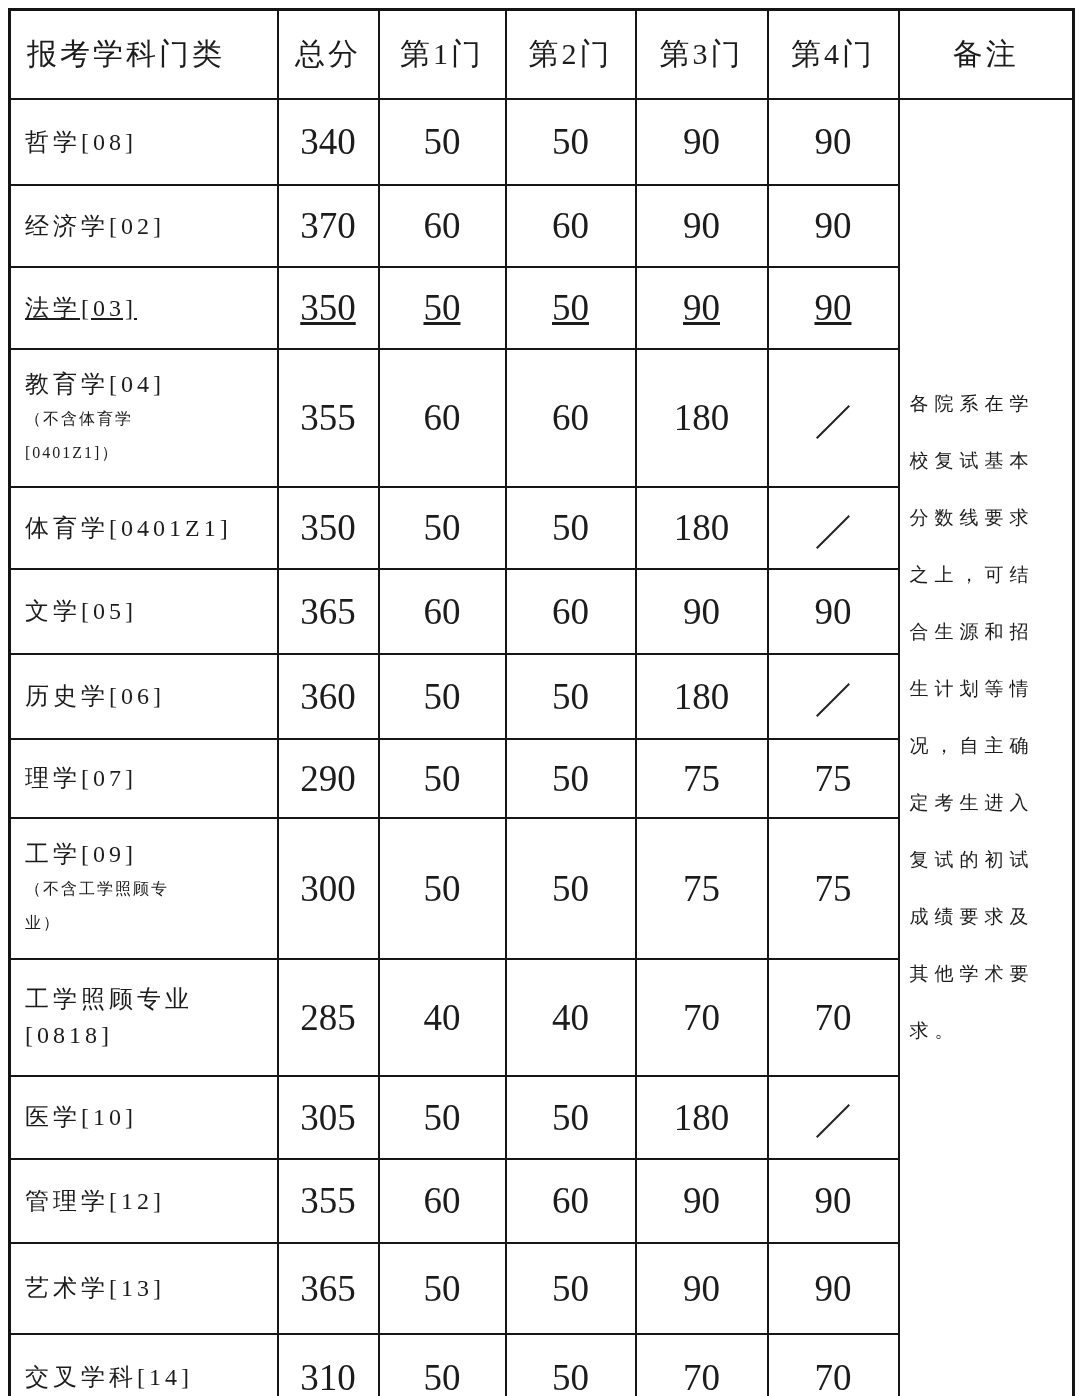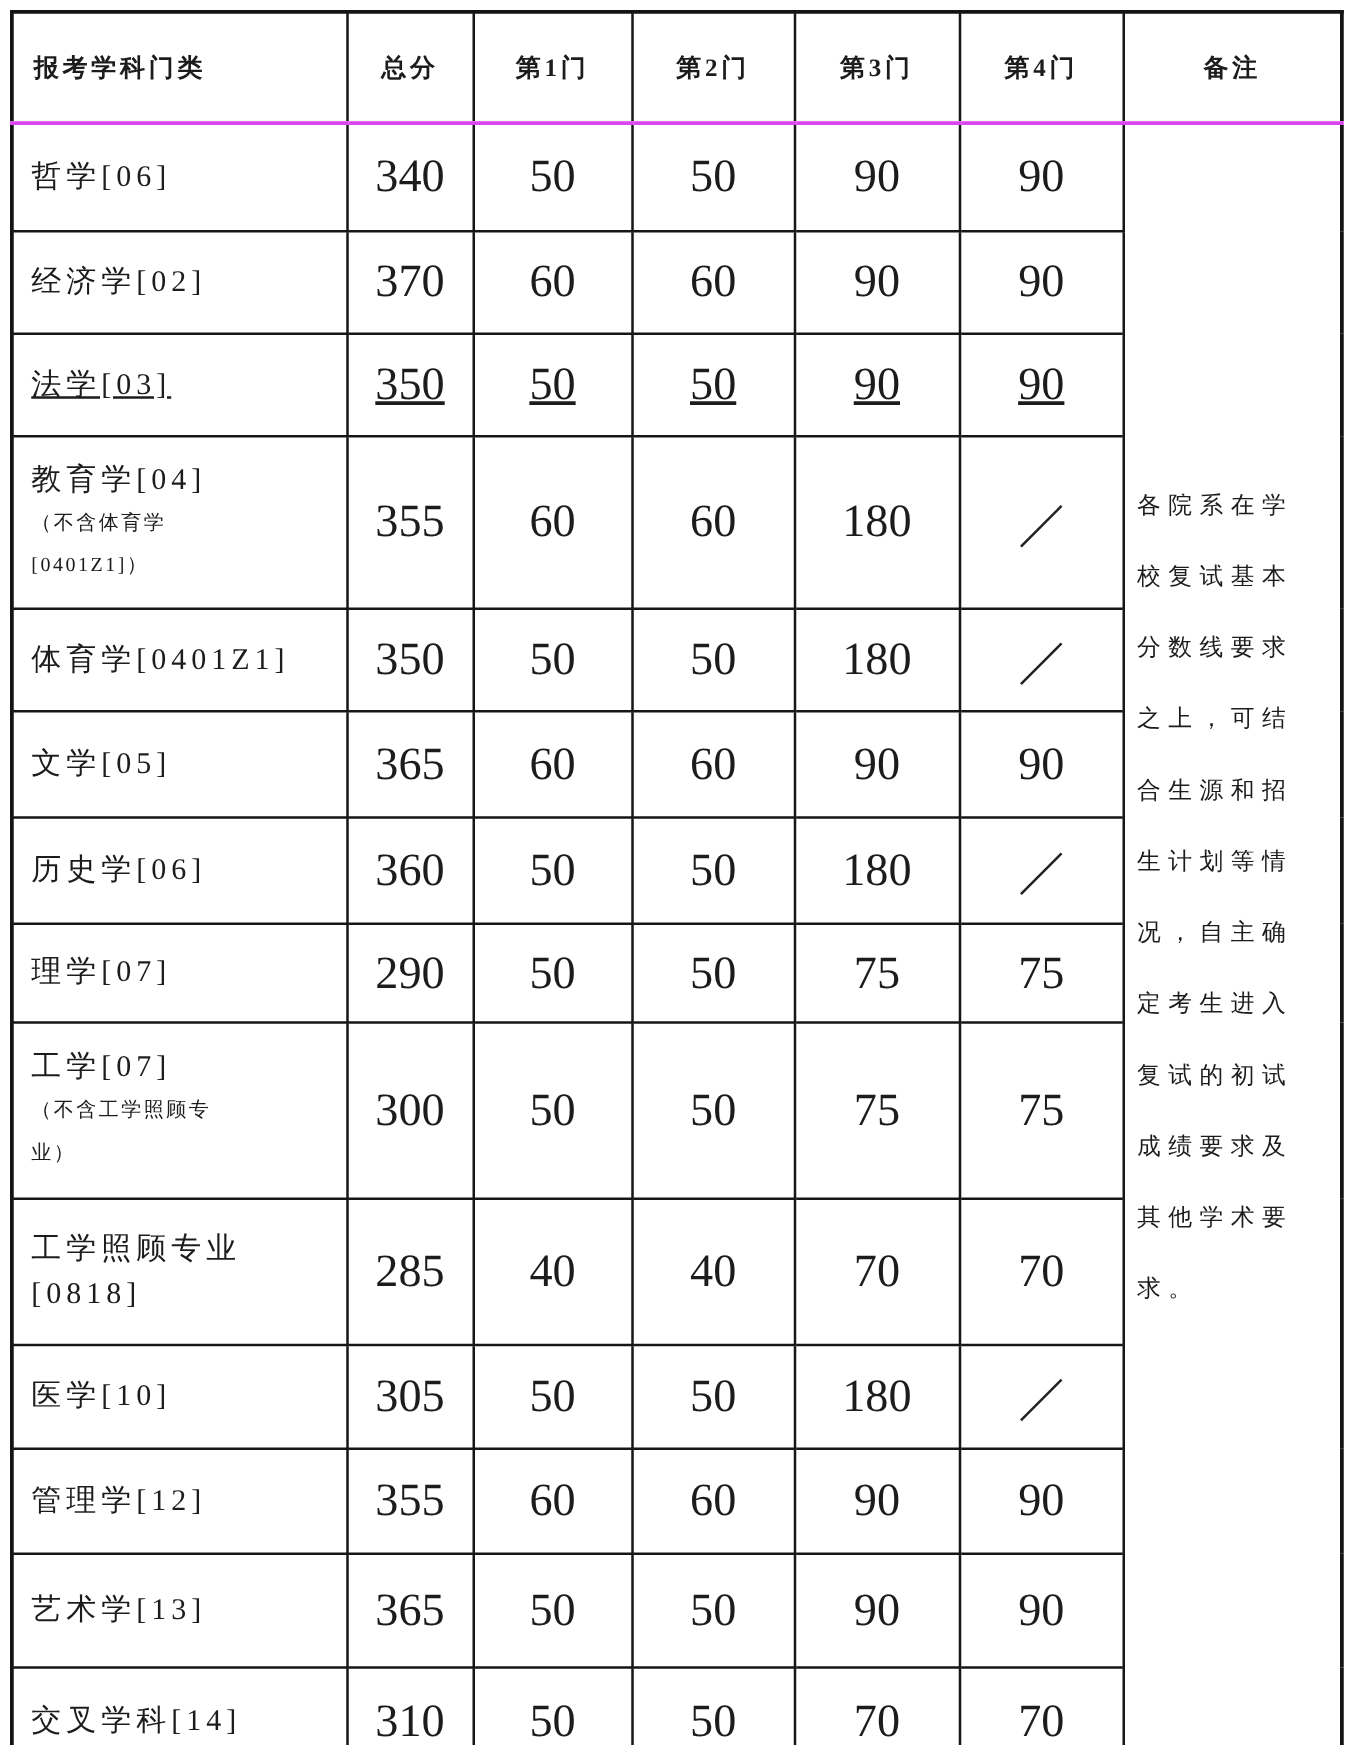--- a/index.html
+++ b/index.html
@@ -16,23 +16,23 @@
     margin: 8px 0 0 8px;
     width: 1064px;
     border: 3px solid #141414;
   }
   th, td {
     border: 2px solid #161616;
     overflow: hidden;
   }
   thead tr { height: 89px; }
   thead th {
-    border-bottom: 3px solid #d946ef;
-    font-size: 20px;
-    font-weight: bold;
+    border-bottom: 1px solid #d946ef;
+    font-size: 30px;
+    font-weight: normal;
     letter-spacing: 3px;
     text-align: center;
     padding: 0;
   }
   th.cat-h { text-align: left; padding-left: 16px; }
   td.cat {
     text-align: left;
     vertical-align: middle;
     padding: 4px 6px 4px 14px;
     font-size: 24px;
@@ -91,21 +91,21 @@
       <th>第1门</th>
       <th>第2门</th>
       <th>第3门</th>
       <th>第4门</th>
       <th>备注</th>
     </tr>
   </thead>
   <tbody>
       <tr style="height: 86px;">
         <td class="cat">
-          <div class="cat-main">哲学[06]</div>
+          <div class="cat-main">哲学[08]</div>
         </td>
         <td class="score">340</td>
         <td class="score">50</td>
         <td class="score">50</td>
         <td class="score">90</td>
         <td class="score">90</td>
         <td class="remark" rowspan="14">
           <div class="remark-text">各院系在学
 校复试基本
 分数线要求
@@ -187,21 +187,21 @@
           <div class="cat-main">理学[07]</div>
         </td>
         <td class="score">290</td>
         <td class="score">50</td>
         <td class="score">50</td>
         <td class="score">75</td>
         <td class="score">75</td>
       </tr>
       <tr style="height: 141px;">
         <td class="cat">
-          <div class="cat-main">工学[07]</div>
+          <div class="cat-main">工学[09]</div>
           <div class="cat-note">（不含工学照顾专
 业）</div>
         </td>
         <td class="score">300</td>
         <td class="score">50</td>
         <td class="score">50</td>
         <td class="score">75</td>
         <td class="score">75</td>
       </tr>
       <tr style="height: 117px;">

